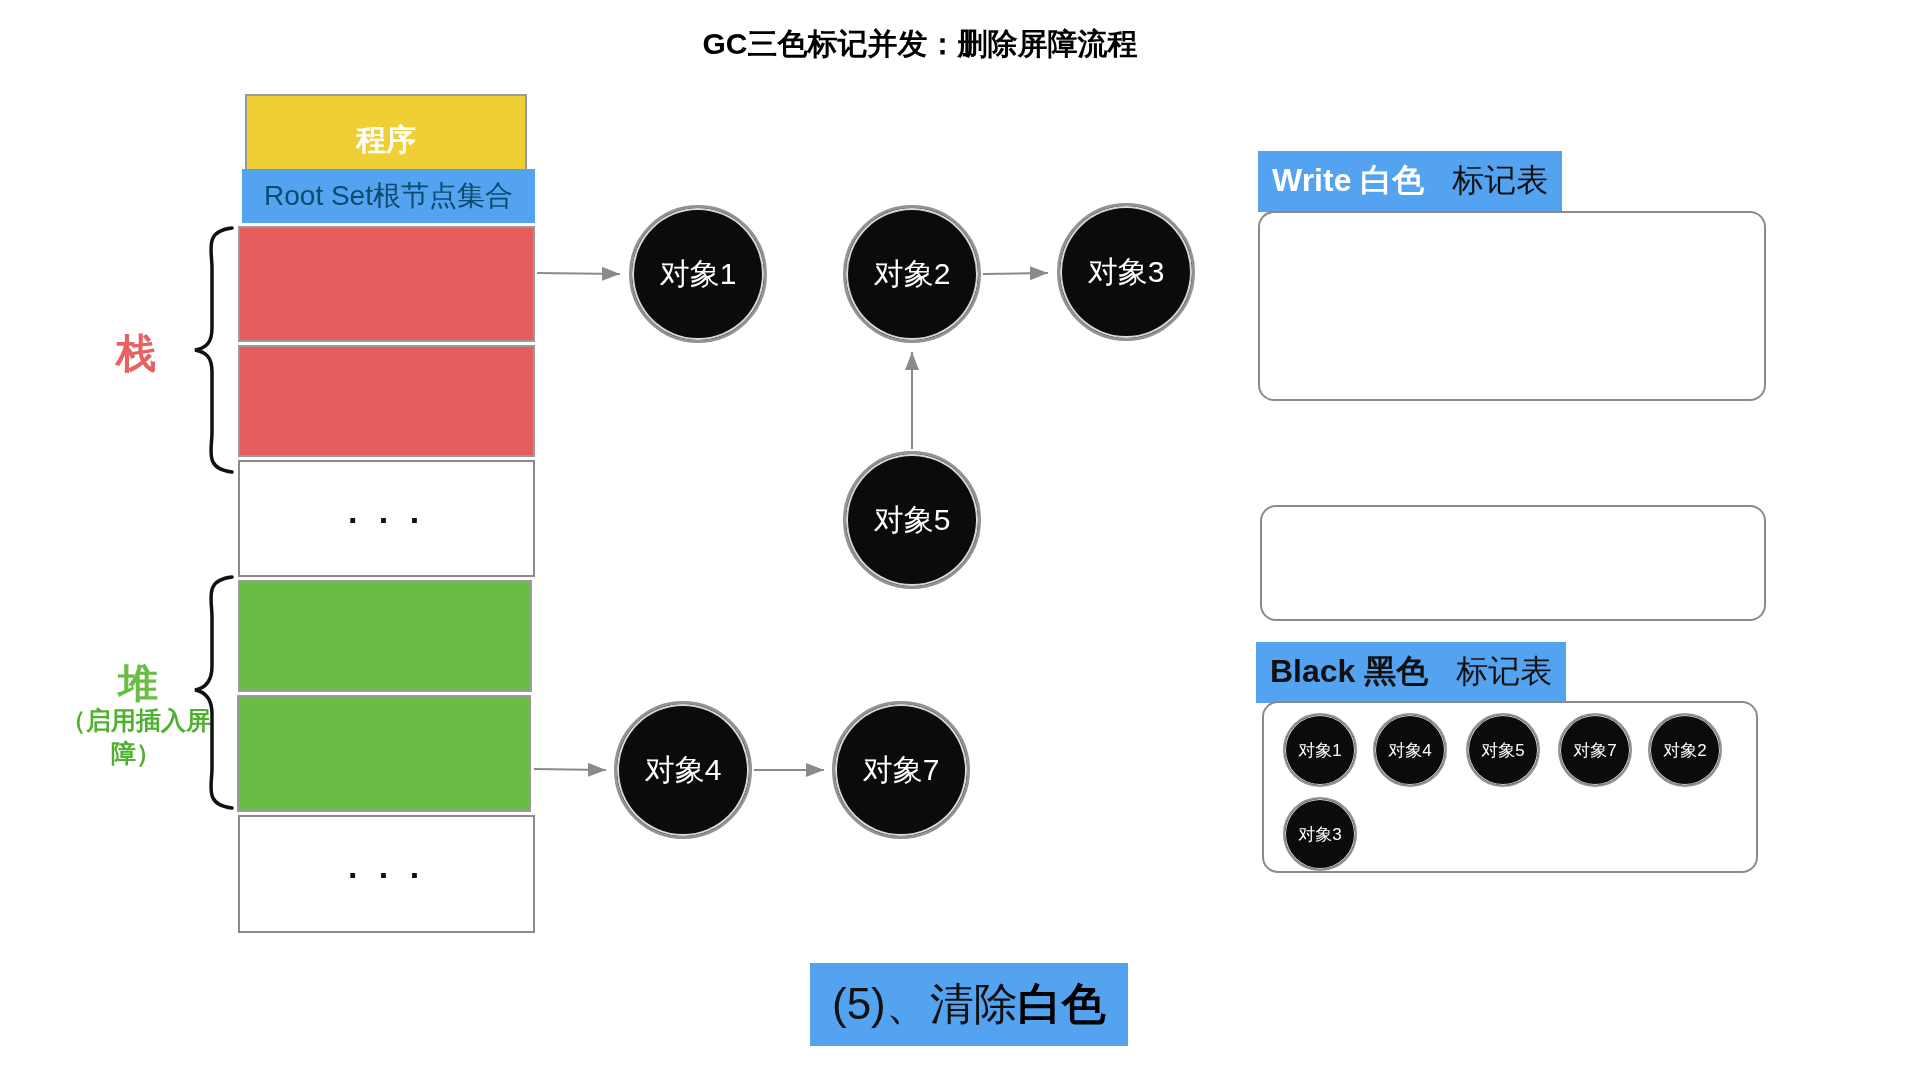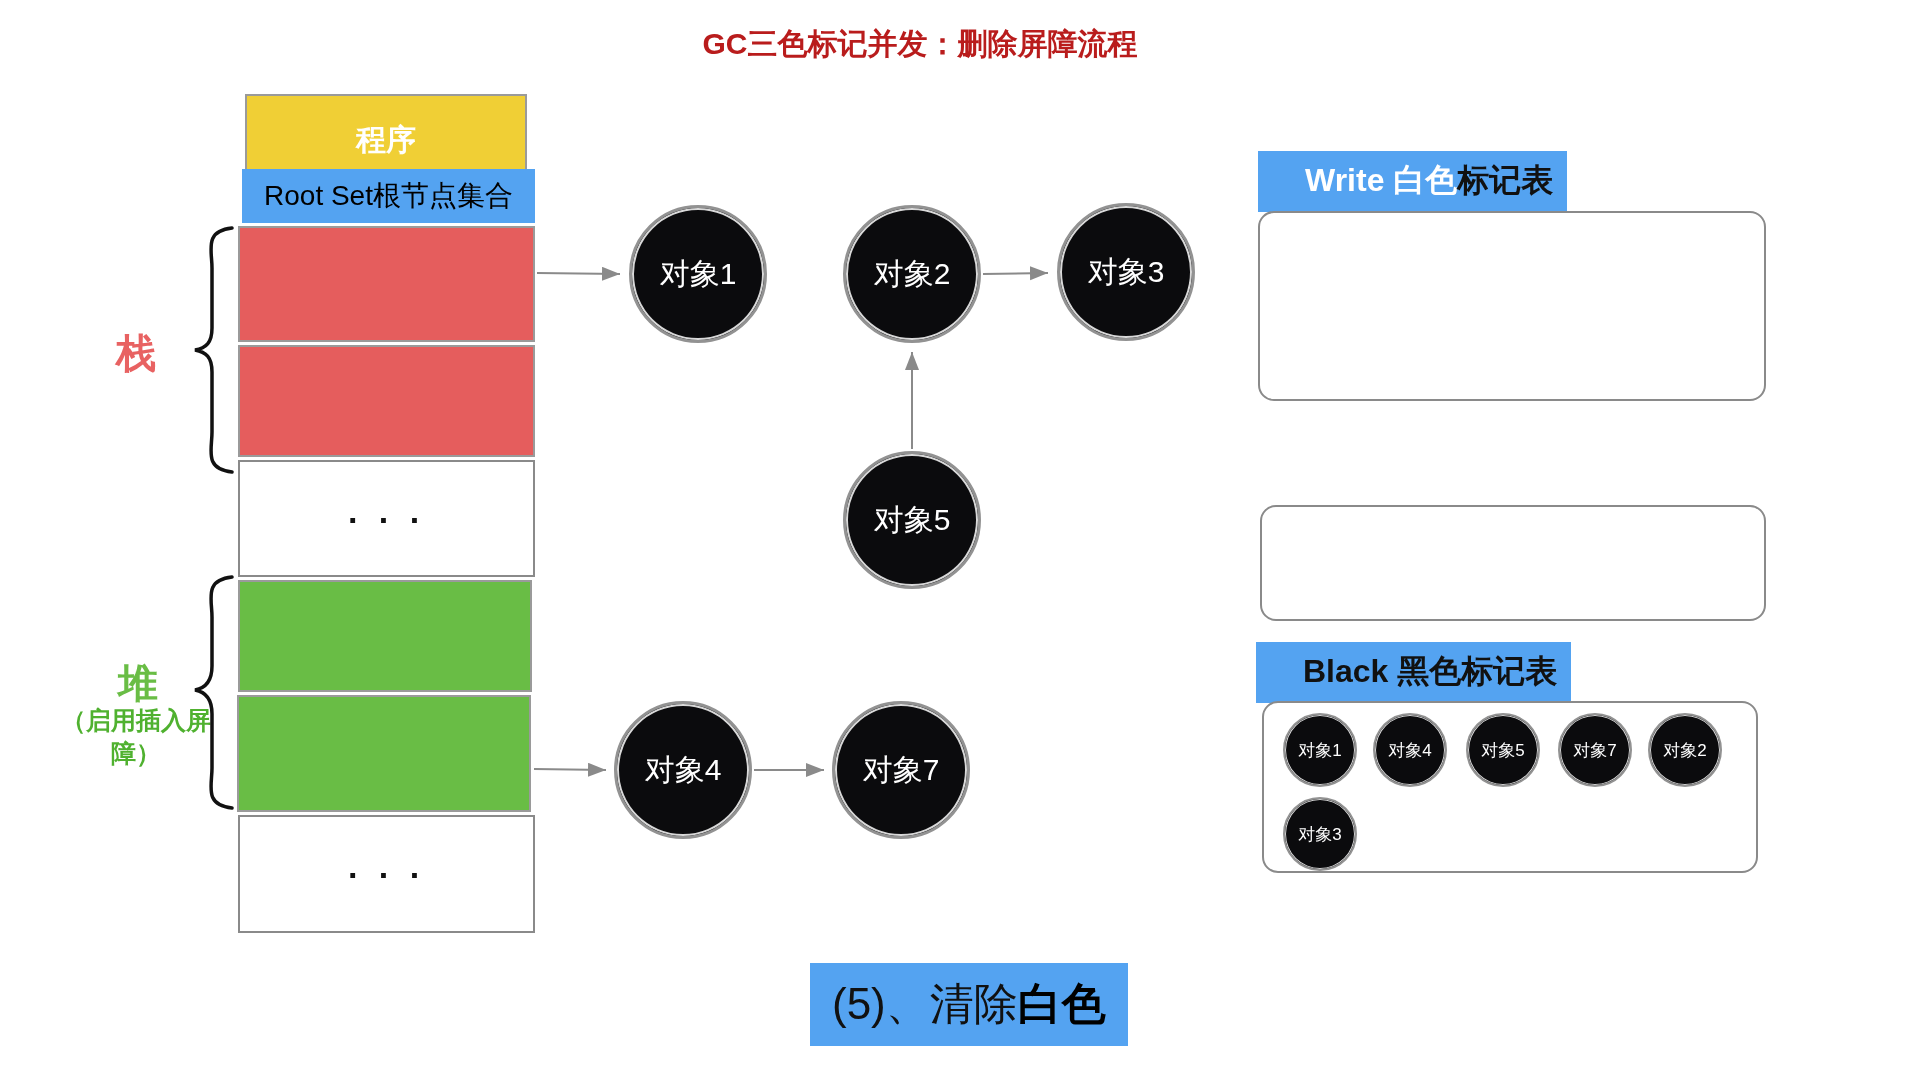--- a/index.html
+++ b/index.html
@@ -1,28 +1,28 @@
 <!DOCTYPE html>
 <html><head>
 <meta charset="utf-8">
 <style>
   html,body{margin:0;padding:0;background:#fff;}
   body{font-family:"Liberation Sans","DejaVu Sans",sans-serif;}
   #stage{position:relative;width:1920px;height:1080px;background:#ffffff;overflow:hidden;}
 
   .abs{position:absolute;}
-  .title{left:540px;top:24px;width:760px;text-align:center;font-size:30px;font-weight:bold;color:#b91c1c;}
+  .title{left:540px;top:24px;width:760px;text-align:center;font-size:30px;font-weight:bold;color:#000000;}
 
   
   .membox{position:absolute;box-sizing:border-box;border:2px solid #9a9a9a;
           display:flex;align-items:center;justify-content:center;}
   .box-program{left:245px;top:94px;width:282px;height:92px;background:#F0CF35;
                color:#fff;font-size:30px;font-weight:bold;}
   .box-rootset{left:242px;top:169px;width:293px;height:54px;background:#54A3F1;
-               color:#000000;font-size:28px;border:none;}
+               color:#0c4a6e;font-size:28px;border:none;}
   .box-red1{left:238px;top:226px;width:297px;height:116px;background:#E55D5D;}
   .box-red2{left:238px;top:345px;width:297px;height:112px;background:#E55D5D;}
   .box-dots1{left:238px;top:460px;width:297px;height:117px;background:#fff;border-color:#8a8a8a;}
   .box-green1{left:238px;top:580px;width:294px;height:112px;background:#69BD45;}
   .box-green2{left:237px;top:695px;width:294px;height:117px;background:#69BD45;}
   .box-dots2{left:238px;top:815px;width:297px;height:118px;background:#fff;border-color:#8a8a8a;}
   .dots{font-size:34px;font-weight:bold;color:#111;letter-spacing:6px;line-height:0;transform:translateY(-8px);}
 
   .stack-label{left:100px;top:326px;width:72px;text-align:center;
                font-size:40px;font-weight:bold;color:#E86262;}
@@ -40,25 +40,25 @@
   .n1{left:629px;top:205px;}
   .n2{left:843px;top:205px;}
   .n3{left:1057px;top:203px;}
   .n5{left:843px;top:451px;}
   .n4{left:614px;top:701px;}
   .n7{left:832px;top:701px;}
 
   
   .panel-title{position:absolute;background:#54A3F1;padding:8px 14px 9px 14px;
                font-size:32px;white-space:nowrap;}
-  .pt-strong{font-weight:bold;margin-left:33px;}
+  .pt-strong{font-weight:bold;}
   .pt-white .pt-strong{color:#ffffff;}
   .pt-grey  .pt-strong{color:#b9b9b3;}
   .pt-black .pt-strong{color:#111111;}
-  .pt-rest{color:#111;font-weight:bold;}
+  .pt-rest{color:#111;font-weight:normal;margin-left:28px;}
 
   .panel-box{position:absolute;background:#fff;border:2px solid #8a8a8a;border-radius:16px;box-sizing:border-box;}
   .pb-white{left:1258px;top:211px;width:508px;height:190px;}
   .pb-grey{left:1260px;top:505px;width:506px;height:116px;}
   .pb-black{left:1262px;top:701px;width:496px;height:172px;}
 
   .snode{position:absolute;width:74px;height:74px;border-radius:50%;
          background:#0B0B0D;border:2px solid #929292;box-sizing:border-box;
          box-shadow:inset 0 0 0 1px #d9d9d9;
          display:flex;align-items:center;justify-content:center;

